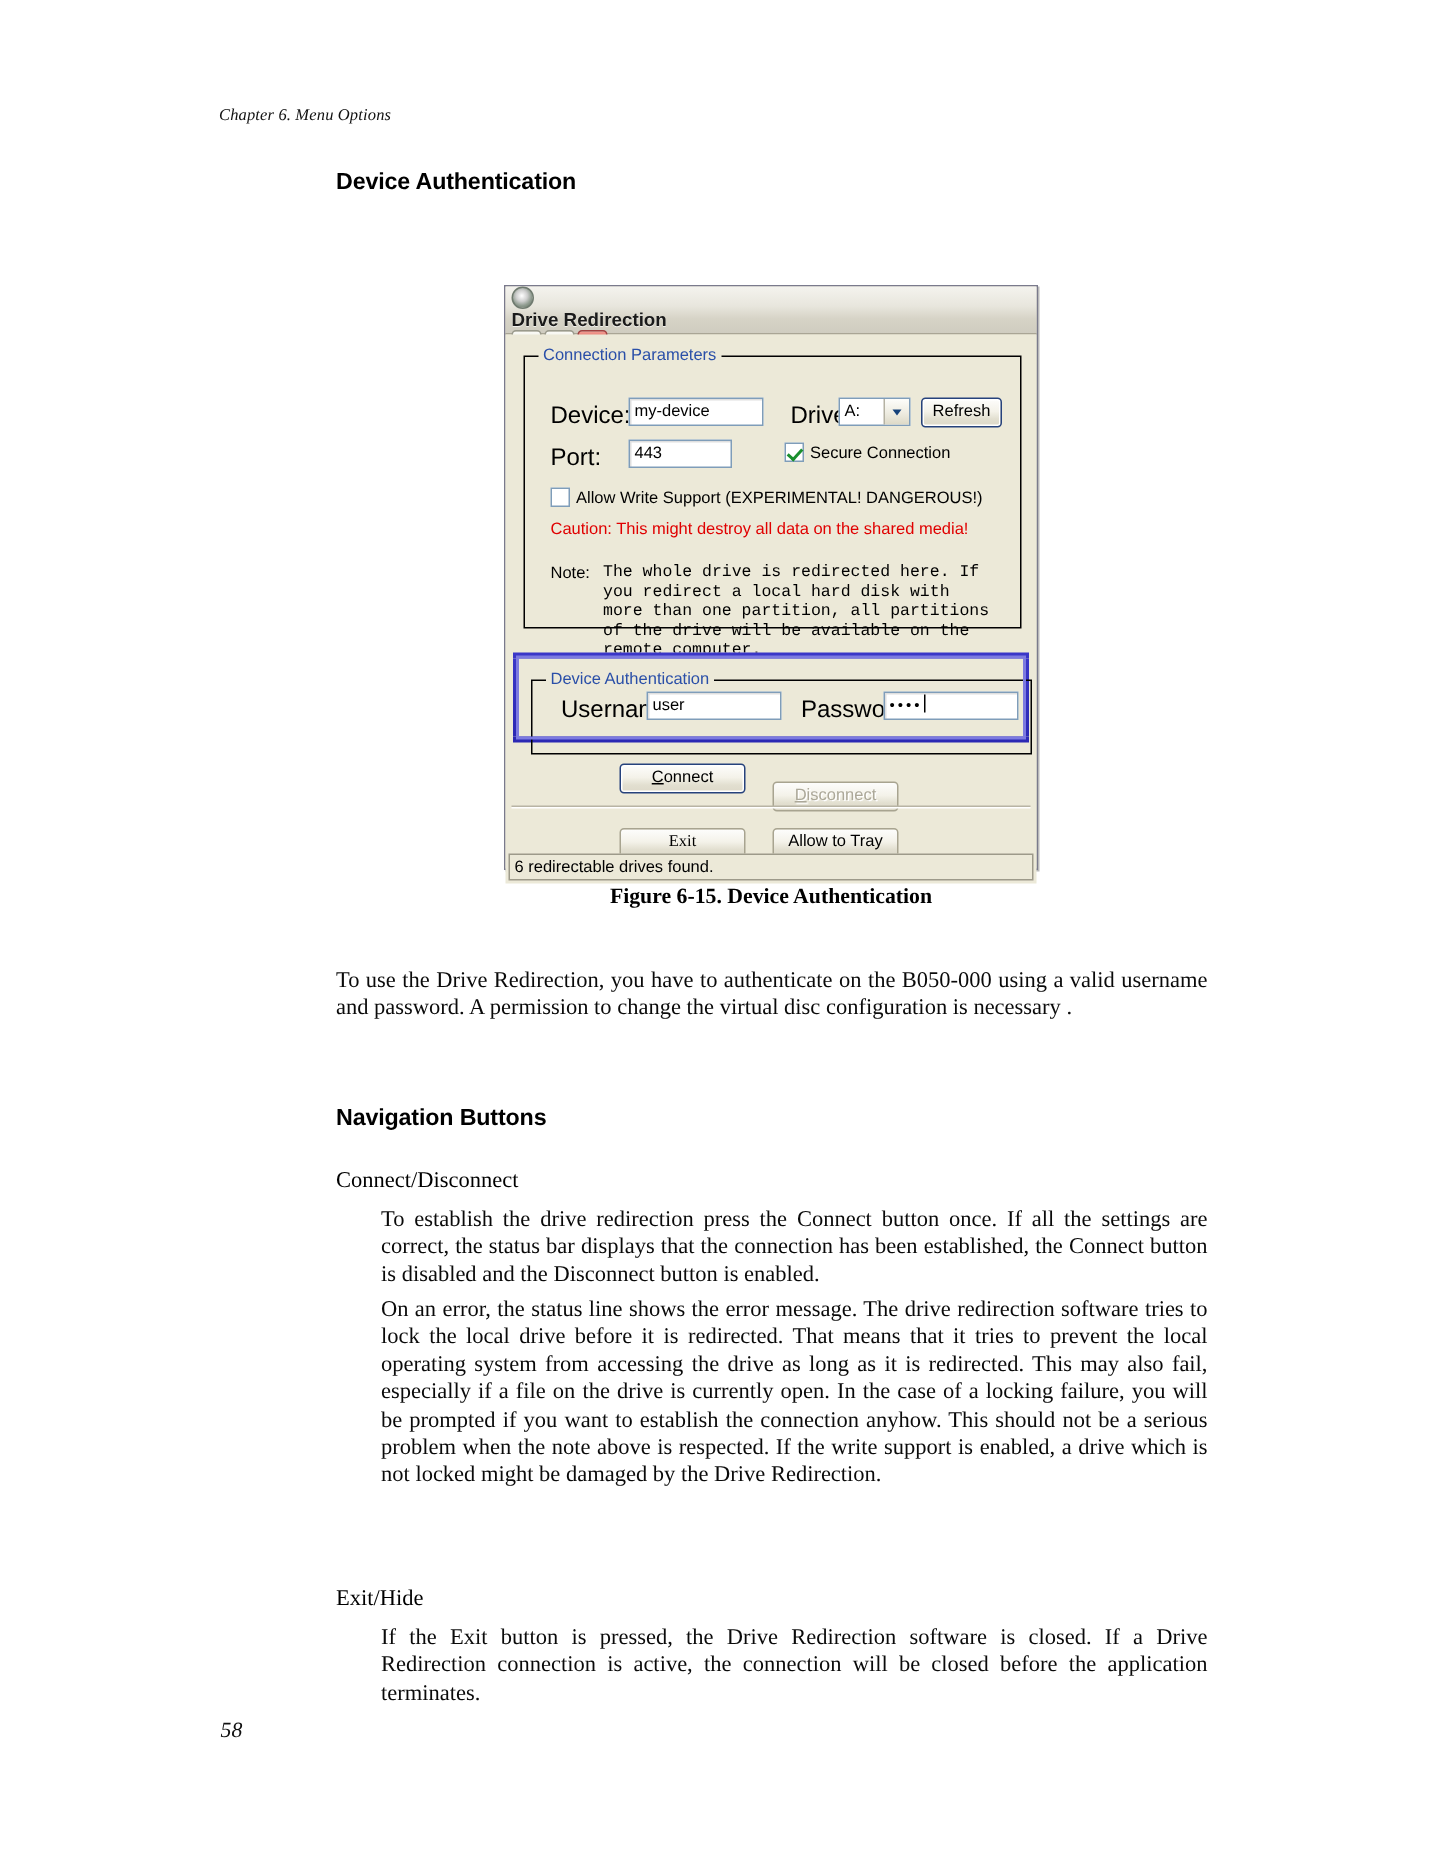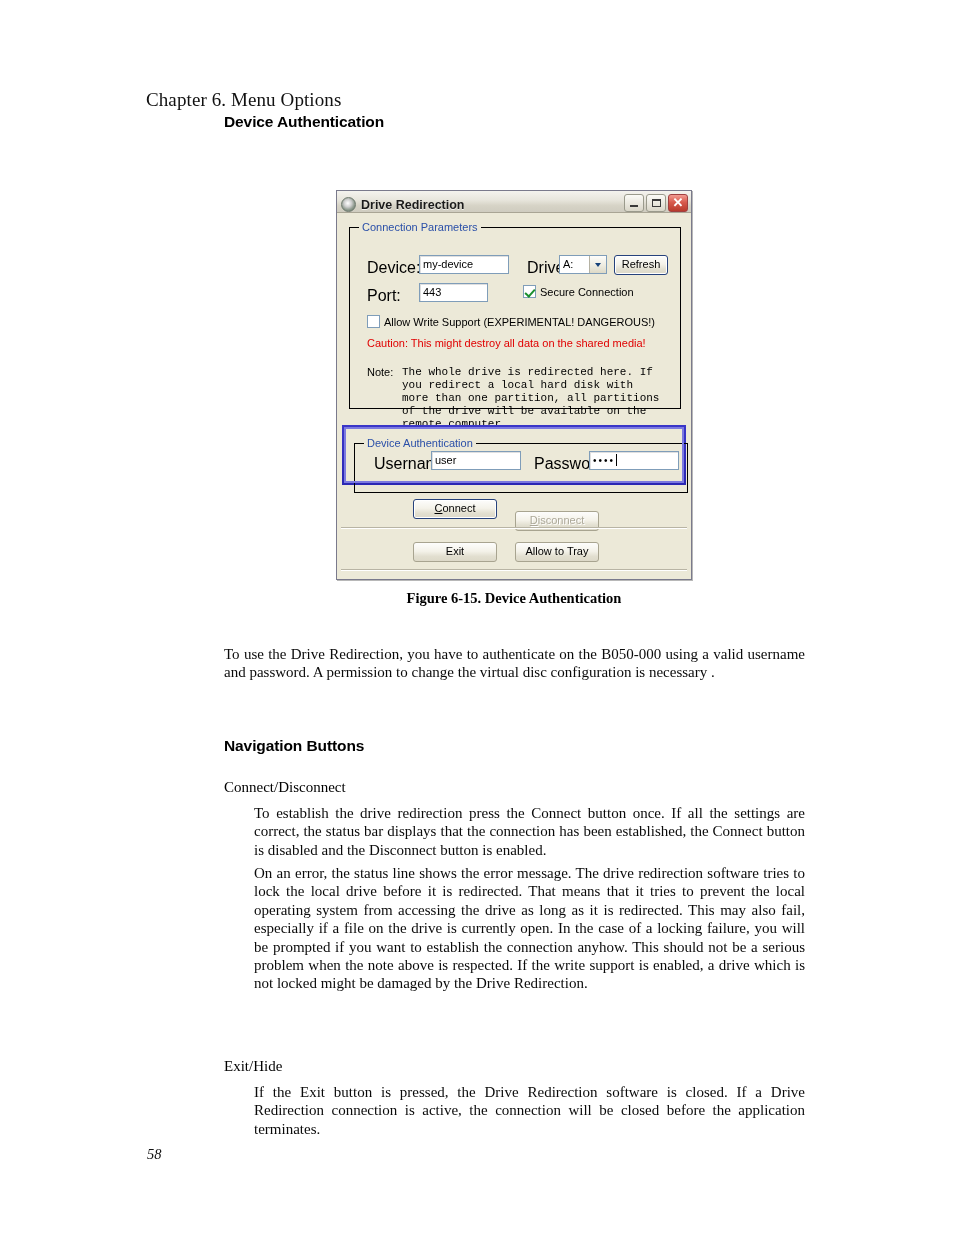--- a/index.html
+++ b/index.html
@@ -19,24 +19,24 @@
   
   .page {
     position: absolute;
     left: 0; top: 0;
     width: 954px; height: 1235px;
   }
   .running-head {
     position: absolute;
     left: 146px; top: 71px;
     font-family: "Liberation Serif", serif;
-    font-size: 19px;
+    font-style: italic;
+    font-size: 11px;
     color: #111;
     letter-spacing: 0.1px;
-    margin-top: 18px;
   }
   .h1 {
     position: absolute;
     left: 224px; top: 113px;
     font-family: "Liberation Sans", sans-serif;
     font-weight: bold;
     font-size: 15.5px;
     color: #000;
     letter-spacing: -0.1px;
   }
@@ -83,27 +83,28 @@
     left: 336px; top: 190px;
     width: 356px; height: 390px;
     background: #ece9d8;
     border: 1px solid #7a7a8c;
     box-sizing: border-box;
     font-family: "Liberation Sans", sans-serif;
     box-shadow: 1px 1px 0 rgba(0,0,0,0.28);
   }
   .titlebar {
     position: relative;
-    height: 22px;
+    height: 32px;
     background: linear-gradient(to bottom, #f4f3ee 0%, #e8e6dd 42%, #d6d3c6 70%, #cfccc0 100%);
     border-bottom: 1px solid #a9a595;
     display: flex;
-    align-items: flex-end;
+    align-items: flex-start;
     padding: 0 3px 0 4px;
     box-sizing: border-box;
+    flex-direction: column;
   }
   .title-icon {
     width: 15px; height: 15px;
     border-radius: 50%;
     background: radial-gradient(circle at 45% 40%, #ffffff 0%, #cfcfcf 35%, #8f9b8f 62%, #5a6b5a 100%);
     border: 1px solid #6f7a6f;
     box-sizing: border-box;
     margin-right: 5px;
     flex: 0 0 auto;
   }
@@ -422,25 +423,26 @@
         <div class="field inner-shadow" style="left:85px; top:22px; width:90px;">user</div>
         <div class="lbl" style="left:188px; top:26px;">Password:</div>
         <div class="field inner-shadow" style="left:243px; top:22px; width:90px;"><span class="pwd-dots">••••</span><span class="caret"></span></div>
       </div>
 
       <div class="btn default" style="left:76px; top:286px; width:84px;"><span class="acc">C</span><span>onnect</span></div>
       <div class="btn disabled" style="left:178px; top:286px; width:84px;"><span class="acc">D</span><span>isconnect</span></div>
 
       <div class="sep" style="top:314px;"></div>
 
-      <div class="btn" style="left:76px; top:329px; width:84px;">Exit</div>
+      <div class="btn" style="left:76px; top:329px; width:84px;font-family:Liberation Serif, serif;">Exit</div>
       <div class="btn" style="left:178px; top:329px; width:84px;">Allow to Tray</div>
 
       <div class="sep" style="top:356px;"></div>
 
+      <div class="statusbar">6 redirectable drives found.</div>
 
     </div>
   </div>
 
   <div class="figure-caption">Figure 6-15. Device Authentication</div>
 
   <div class="body-text p-intro">To use the Drive Redirection, you have to authenticate on the B050-000 using a valid username and password. A permission to change the virtual disc configuration is necessary .</div>
 
   <div class="h1 nav">Navigation Buttons</div>
 

